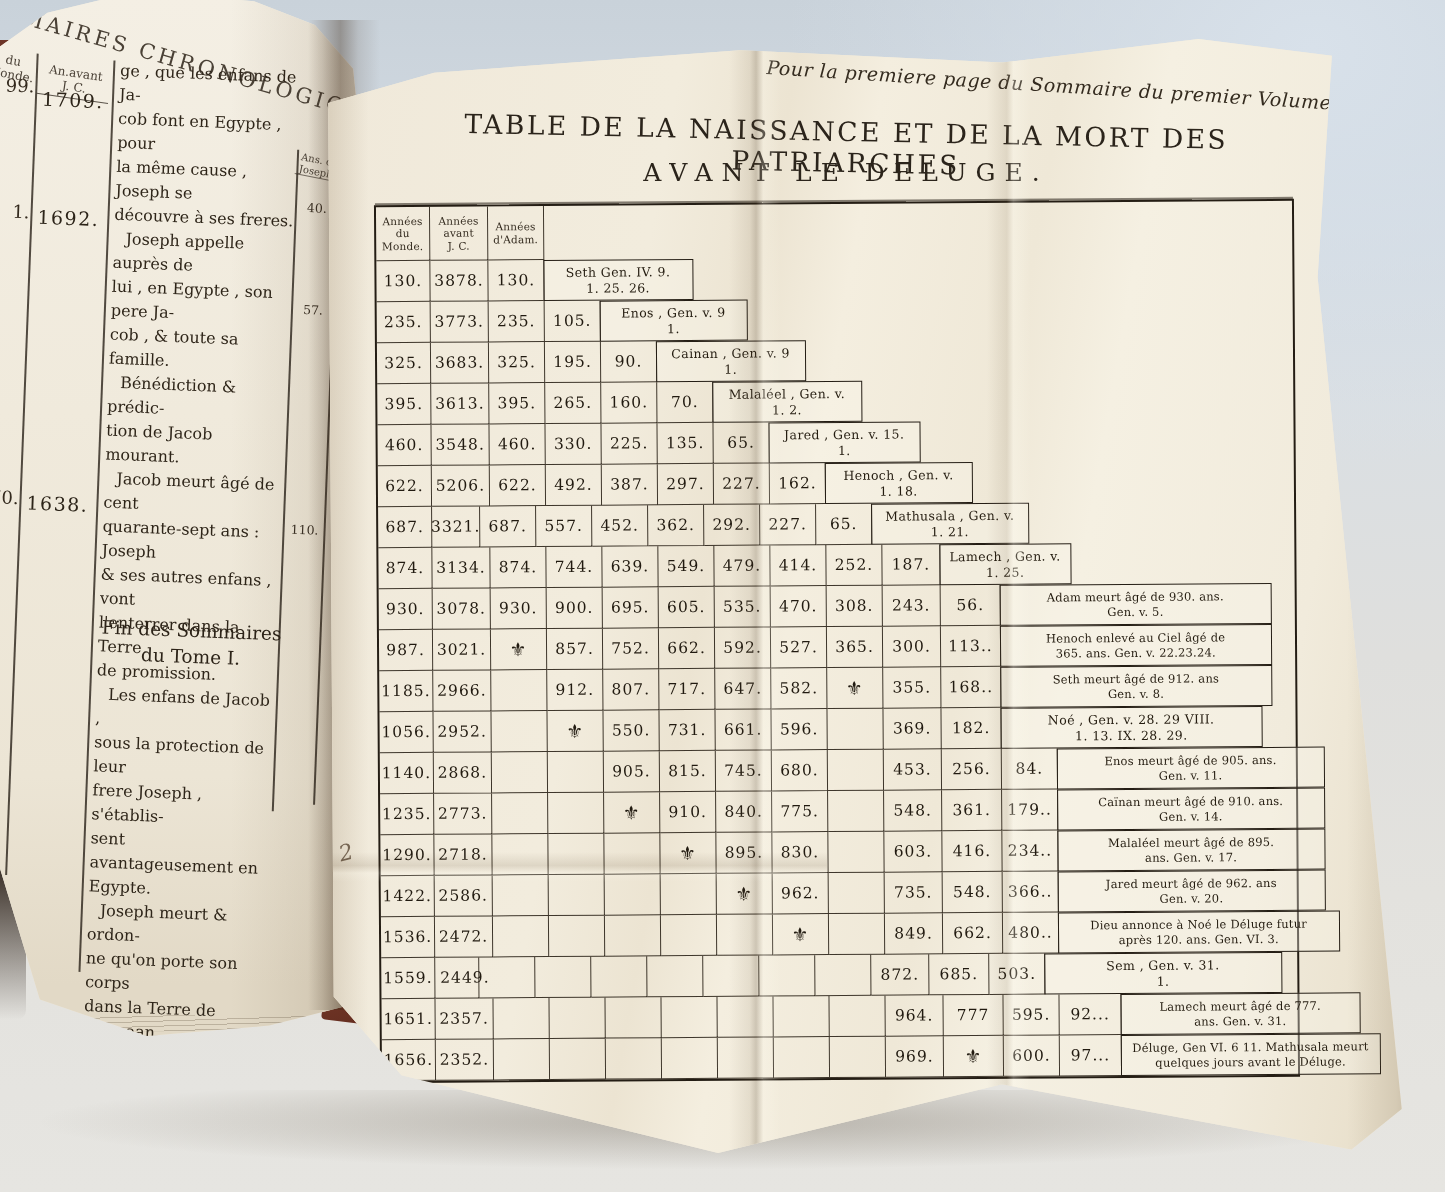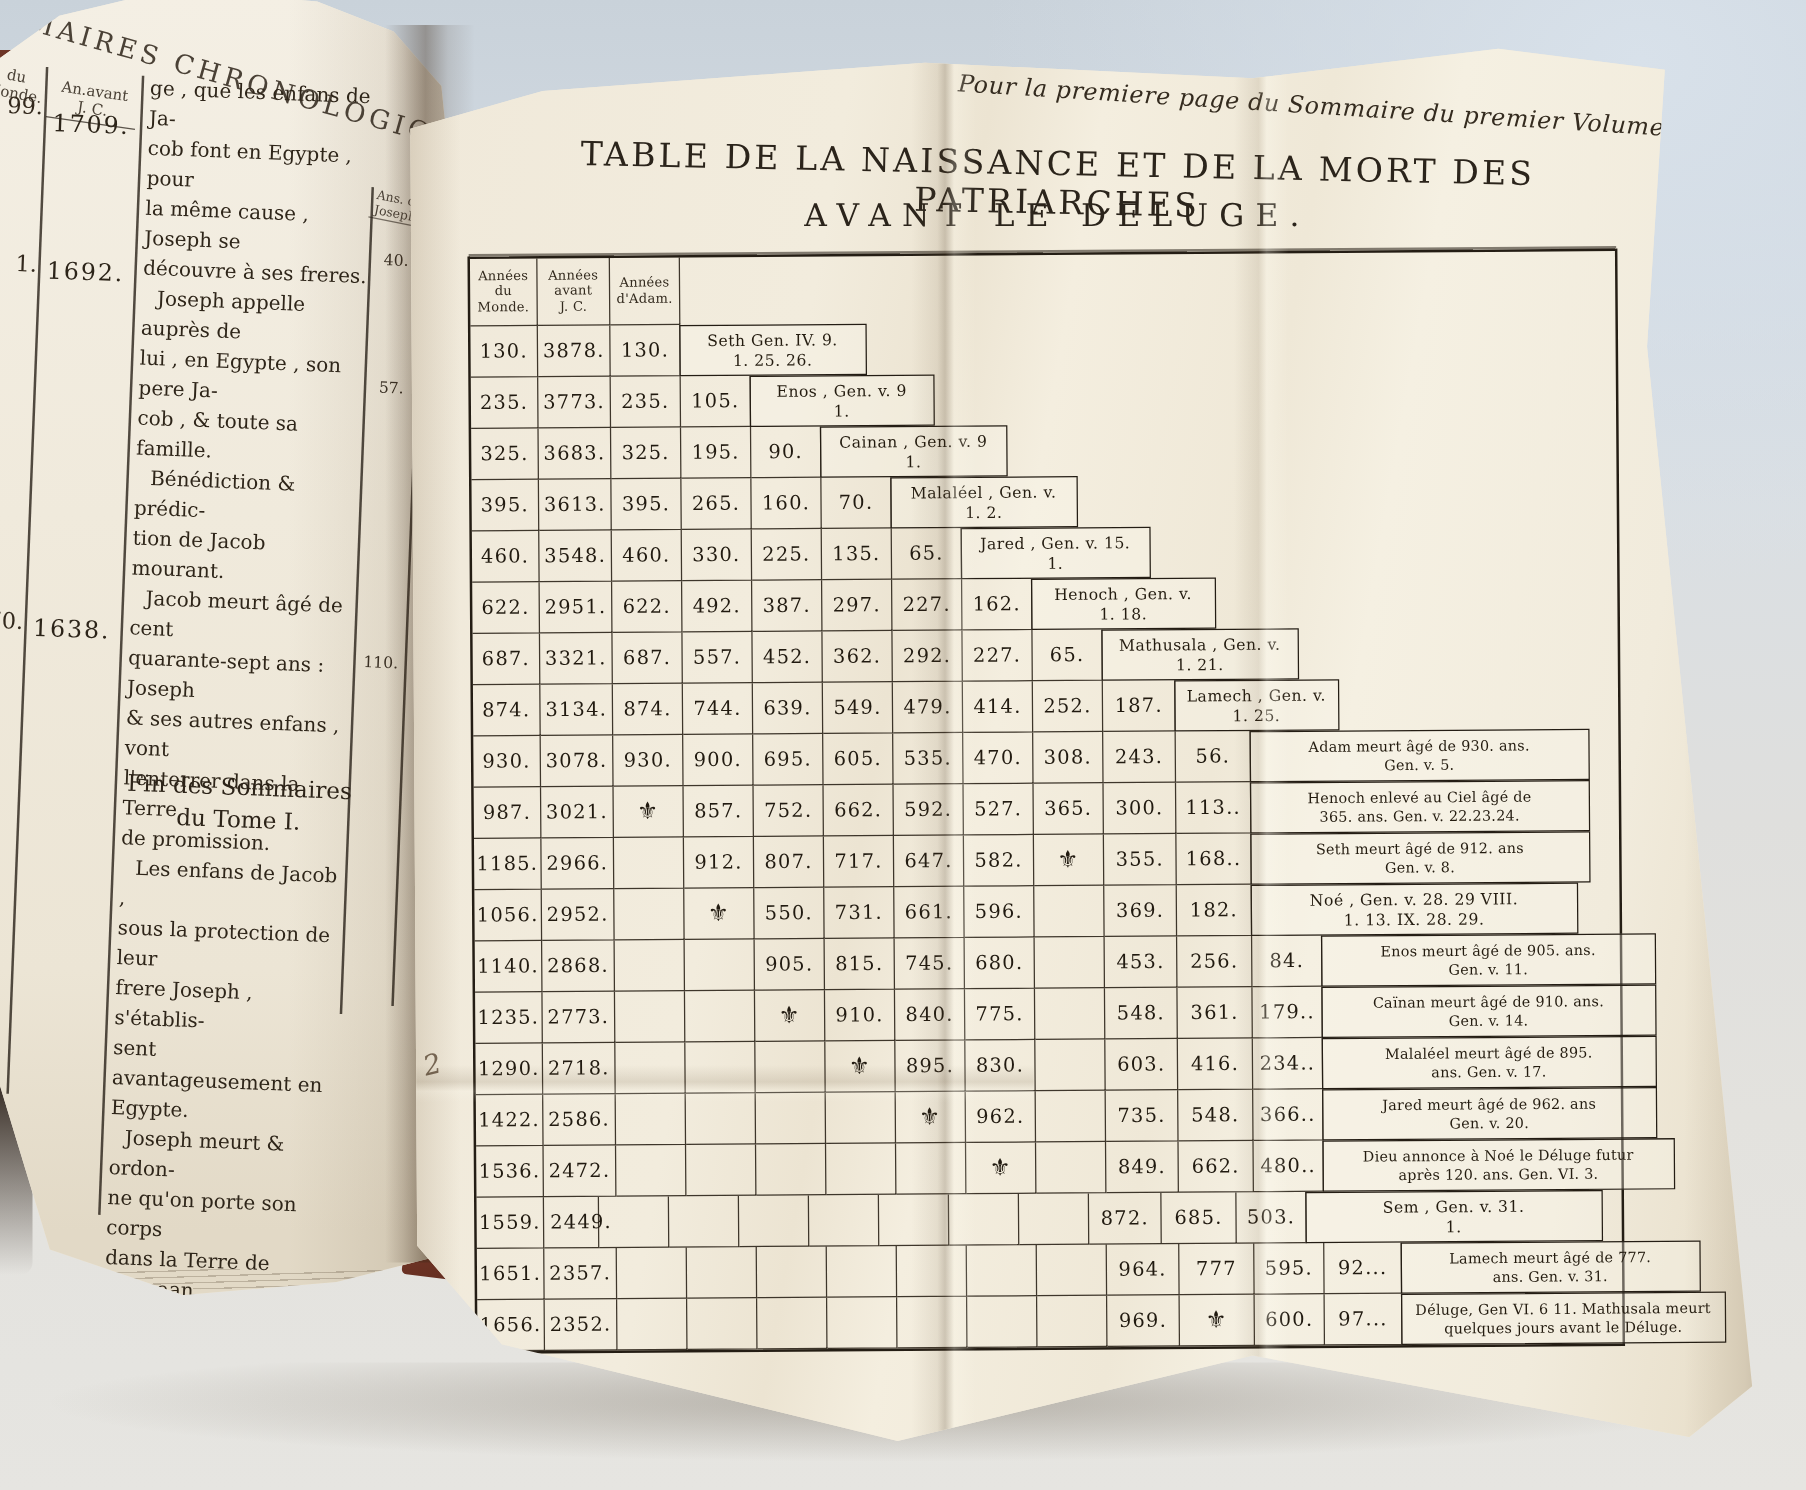--- a/index.html
+++ b/index.html
@@ -230,33 +230,33 @@
           <div class="tcell" style="width: 56px;">460.</div>
           <div class="tcell" style="width: 56px;">330.</div>
           <div class="tcell" style="width: 56px;">225.</div>
           <div class="tcell" style="width: 56px;">135.</div>
           <div class="tcell" style="width: 56px;">65.</div>
           <div class="tbox namebox" style="width: 152px;">Jared , Gen. v. 15.
 1.</div>
         </div>
         <div class="trow">
           <div class="tcell" style="width: 54px;">622.</div>
-          <div class="tcell" style="width: 58px;">2951.</div>
+          <div class="tcell" style="width: 58px;">5206.</div>
           <div class="tcell" style="width: 56px;">622.</div>
           <div class="tcell" style="width: 56px;">492.</div>
           <div class="tcell" style="width: 56px;">387.</div>
           <div class="tcell" style="width: 56px;">297.</div>
           <div class="tcell" style="width: 56px;">227.</div>
           <div class="tcell" style="width: 56px;">162.</div>
           <div class="tbox namebox" style="width: 148px;">Henoch , Gen. v.
 1.        18.</div>
         </div>
         <div class="trow">
           <div class="tcell" style="width: 54px;">687.</div>
-          <div class="tcell" style="width: 58px;">3321.</div>
+          <div class="tcell" style="width: 48px;">3321.</div>
           <div class="tcell" style="width: 56px;">687.</div>
           <div class="tcell" style="width: 56px;">557.</div>
           <div class="tcell" style="width: 56px;">452.</div>
           <div class="tcell" style="width: 56px;">362.</div>
           <div class="tcell" style="width: 56px;">292.</div>
           <div class="tcell" style="width: 56px;">227.</div>
           <div class="tcell" style="width: 56px;">65.</div>
           <div class="tbox namebox" style="width: 158px;">Mathusala , Gen. v.
 1.        21.</div>
         </div>

